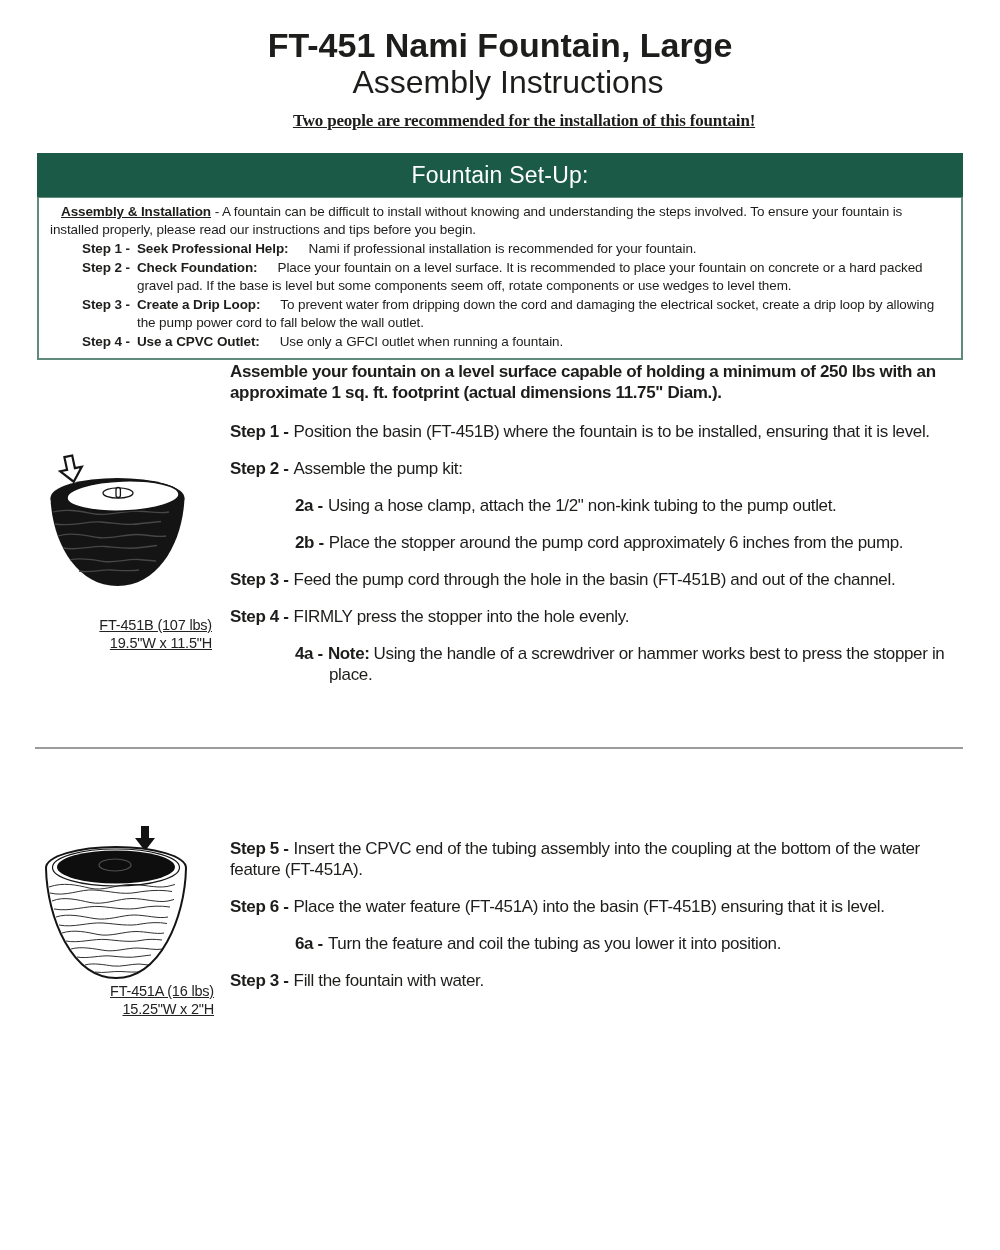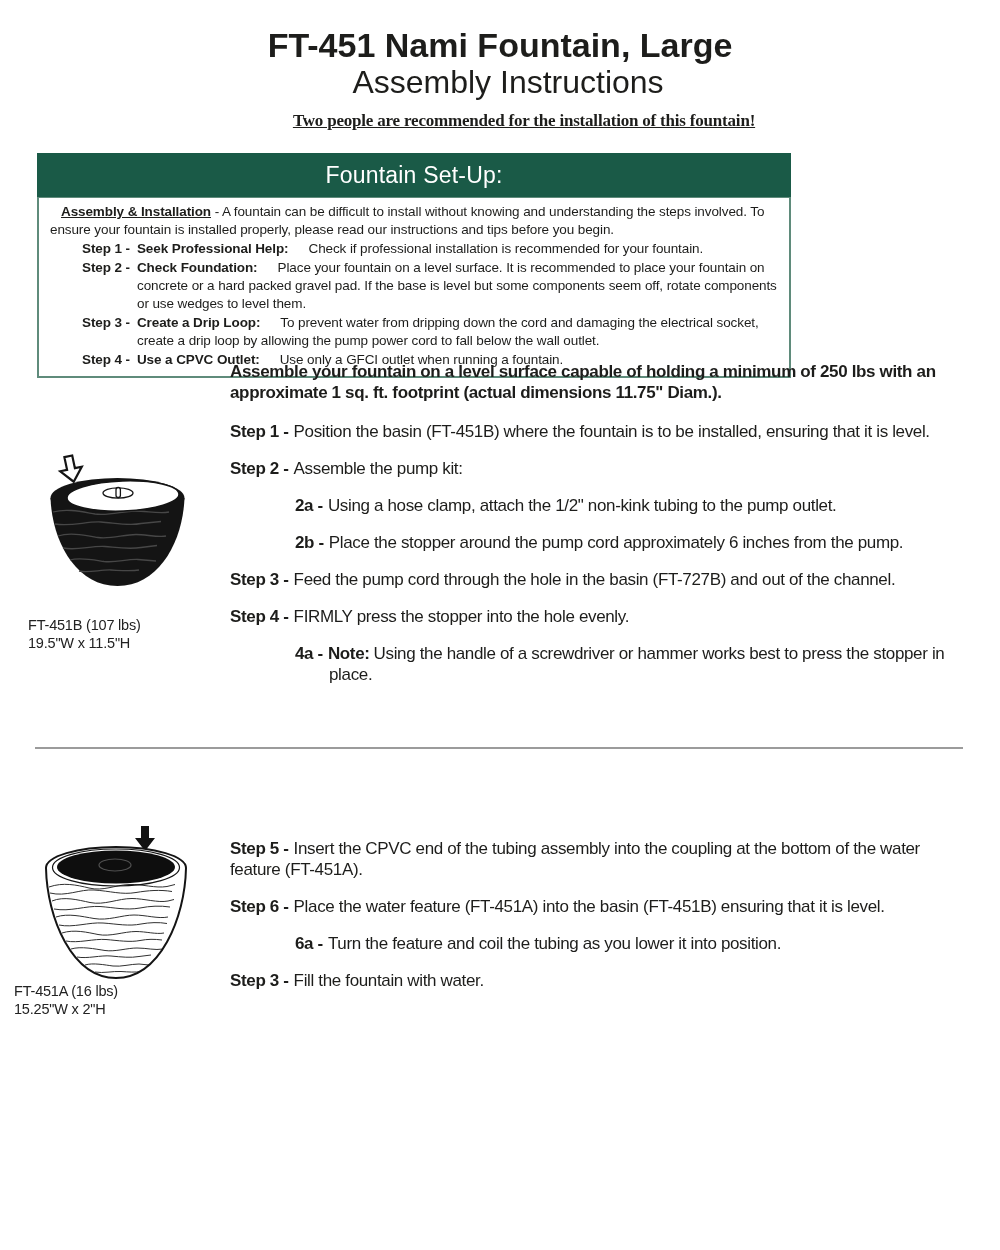--- a/index.html
+++ b/index.html
@@ -15,21 +15,21 @@
   }
   
   .doc-title1{position:absolute;top:26px;left:0;width:100%;text-align:center;
     font-size:34px;font-weight:bold;margin:0;letter-spacing:0;}
   .doc-title2{position:absolute;top:64px;left:0;width:100%;text-align:center;
     font-size:32px;font-weight:normal;margin:0;padding-left:8px;}
   .notice{position:absolute;top:111px;left:0;width:100%;text-align:center;
     font-family:"Liberation Serif",serif;font-size:17px;font-weight:bold;
     text-decoration:underline;letter-spacing:-0.2px;padding-left:24px;}
   
-  .setup-box{position:absolute;left:37px;top:153px;width:754px;}
+  .setup-box{position:absolute;left:37px;top:153px;width:926px;}
   .setup-header{height:44px;background:var(--green);color:#fff;font-size:23px;
     display:flex;align-items:center;justify-content:center;letter-spacing:0.2px;}
   .setup-body{border:2px solid var(--box-border);border-top:1px solid var(--box-border);
     background:#fff;padding:5px 11px 6px 11px;font-size:13.5px;line-height:18px;
     letter-spacing:-0.1px;}
   .setup-intro{margin:0 0 1px 0;}
   .setup-intro .lead{font-weight:bold;text-decoration:underline;margin-left:11px;}
   .box-step{margin:0 0 1px 32px;padding-left:55px;text-indent:-55px;}
   .box-step .lbl{font-weight:bold;margin-right:7px;}
   .box-step .ttl{font-weight:bold;margin-right:20px;}
@@ -40,42 +40,42 @@
   .col2{top:838px;}
   .intro-bold{font-weight:bold;margin:0 0 18px 0;}
   .step{margin:0 0 16px 0;}
   .step .lbl{font-weight:bold;margin-right:5px;}
   .step .ttl{font-weight:bold;margin-right:4px;}
   .step.sub{margin-left:65px;padding-left:34px;text-indent:-34px;}
   
   .fig{position:absolute;}
   .fig1{left:45px;top:452px;}
   .fig2{left:42px;top:824px;}
-  .caption{position:absolute;width:184px;text-align:left;font-size:14.5px;
-    line-height:17.5px;color:#222;letter-spacing:-0.2px;}
+  .caption{position:absolute;width:184px;text-align:right;font-size:14.5px;
+    line-height:17.5px;color:#222;letter-spacing:-0.2px;text-decoration:underline;}
   .cap1{left:28px;top:617px;}
-  .cap2{left:14px;top:983px;}
+  .cap2{left:30px;top:983px;}
   .divider{position:absolute;left:35px;top:747px;width:928px;height:2px;
     background:var(--divider);}
 </style>
 </head>
 <body>
 
 <div class="page">
 
   <h1 class="doc-title1">FT-451 Nami Fountain, Large</h1>
   <h2 class="doc-title2">Assembly Instructions</h2>
   <div class="notice">Two people are recommended for the installation of this fountain!</div>
 
   <div class="setup-box">
     <div class="setup-header">Fountain Set-Up:</div>
     <div class="setup-body">
       <p class="setup-intro"><span class="lead">Assembly &amp; Installation</span><span> - </span><span>A fountain can be difficult to install without knowing and understanding the steps involved. To ensure your fountain is installed properly, please read our instructions and tips before you begin.</span></p>
       <div>
-          <div class="box-step"><span class="lbl">Step 1 -</span><span class="ttl">Seek Professional Help:</span><span class="txt">Check if professional installation is recommended for your fountain.</span></div>
+          <div class="box-step"><span class="lbl">Step 1 -</span><span class="ttl">Seek Professional Help:</span><span class="txt">Nami if professional installation is recommended for your fountain.</span></div>
           <div class="box-step"><span class="lbl">Step 2 -</span><span class="ttl">Check Foundation:</span><span class="txt">Place your fountain on a level surface. It is recommended to place your fountain on concrete or a hard packed gravel pad. If the base is level but some components seem off, rotate components or use wedges to level them.</span></div>
           <div class="box-step"><span class="lbl">Step 3 -</span><span class="ttl">Create a Drip Loop:</span><span class="txt">To prevent water from dripping down the cord and damaging the electrical socket, create a drip loop by allowing the pump power cord to fall below the wall outlet.</span></div>
           <div class="box-step"><span class="lbl">Step 4 -</span><span class="ttl">Use a CPVC Outlet:</span><span class="txt">Use only a GFCI outlet when running a fountain.</span></div>
         </div>
     </div>
   </div>
 
   <div class="fig fig1">
     <svg width="145" height="145" viewBox="0 0 145 145">
       <g transform="translate(15,4) rotate(-12 11 13)">
@@ -101,21 +101,21 @@
     <div>19.5"W x 11.5"H</div>
   </div>
 
   <div class="col col1">
     <p class="intro-bold">Assemble your fountain on a level surface capable of holding a minimum of 250 lbs with an approximate 1 sq. ft. footprint (actual dimensions 11.75" Diam.).</p>
     <div>
         <div class="step"><span class="lbl">Step 1 -</span><span class="txt">Position the basin (FT-451B) where the fountain is to be installed, ensuring that it is level.</span></div>
         <div class="step"><span class="lbl">Step 2 -</span><span class="txt">Assemble the pump kit:</span></div>
         <div class="step sub"><span class="lbl">2a -</span><span class="txt">Using a hose clamp, attach the 1/2" non-kink tubing to the pump outlet.</span></div>
         <div class="step sub"><span class="lbl">2b -</span><span class="txt">Place the stopper around the pump cord approximately 6 inches from the pump.</span></div>
-        <div class="step"><span class="lbl">Step 3 -</span><span class="txt">Feed the pump cord through the hole in the basin (FT-727B) and out of the channel.</span></div>
+        <div class="step"><span class="lbl">Step 3 -</span><span class="txt">Feed the pump cord through the hole in the basin (FT-451B) and out of the channel.</span></div>
         <div class="step"><span class="lbl">Step 4 -</span><span class="txt">FIRMLY press the stopper into the hole evenly.</span></div>
         <div class="step sub"><span class="lbl">4a -</span><span class="ttl">Note:</span><span class="txt">Using the handle of a screwdriver or hammer works best to press the stopper in place.</span></div>
       </div>
   </div>
 
   <div class="divider"></div>
 
   <div class="fig fig2">
     <svg width="152" height="160" viewBox="0 0 152 160">
       <path transform="translate(93,2)" d="M6,0 L14,0 L14,12 L20,12 L10,25 L0,12 L6,12 Z" fill="#121212"></path>

